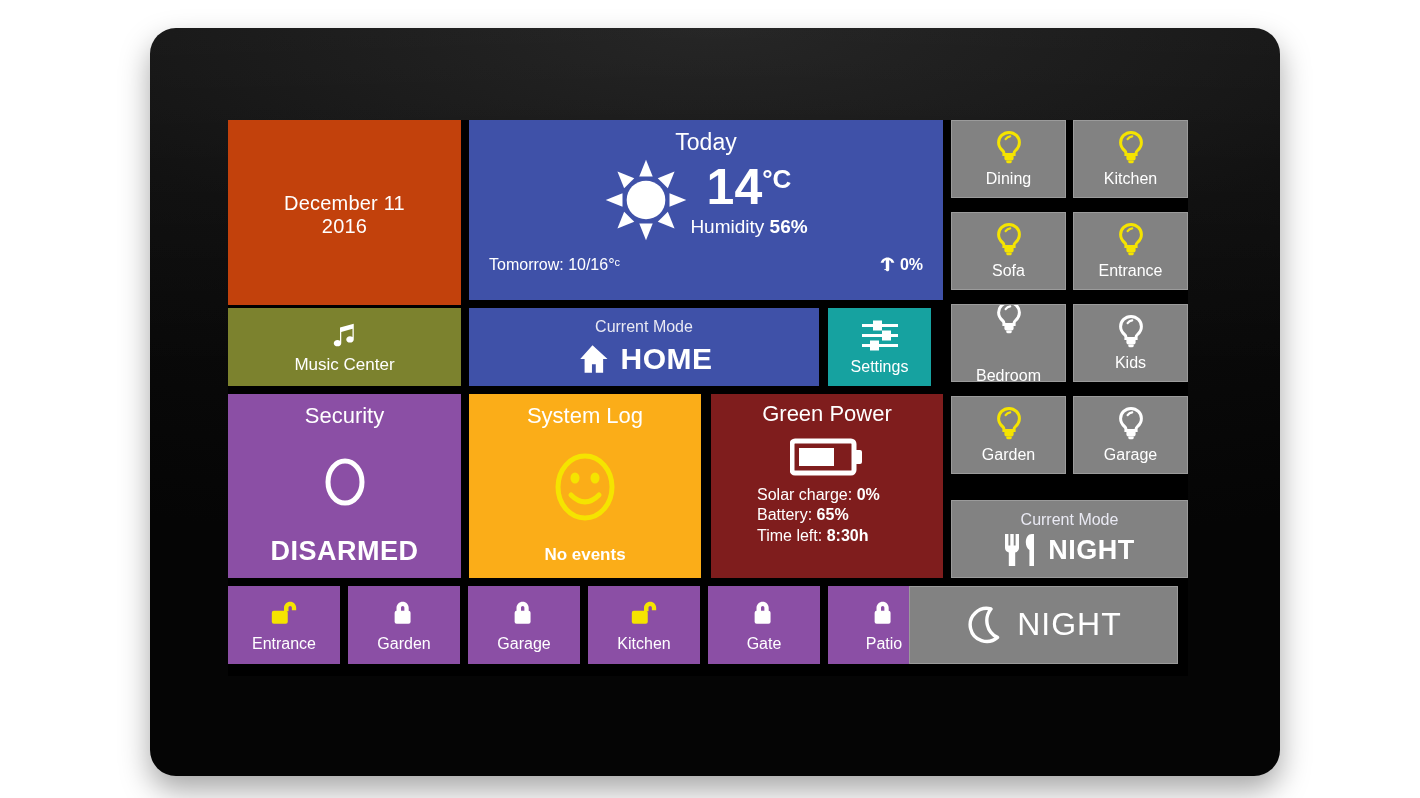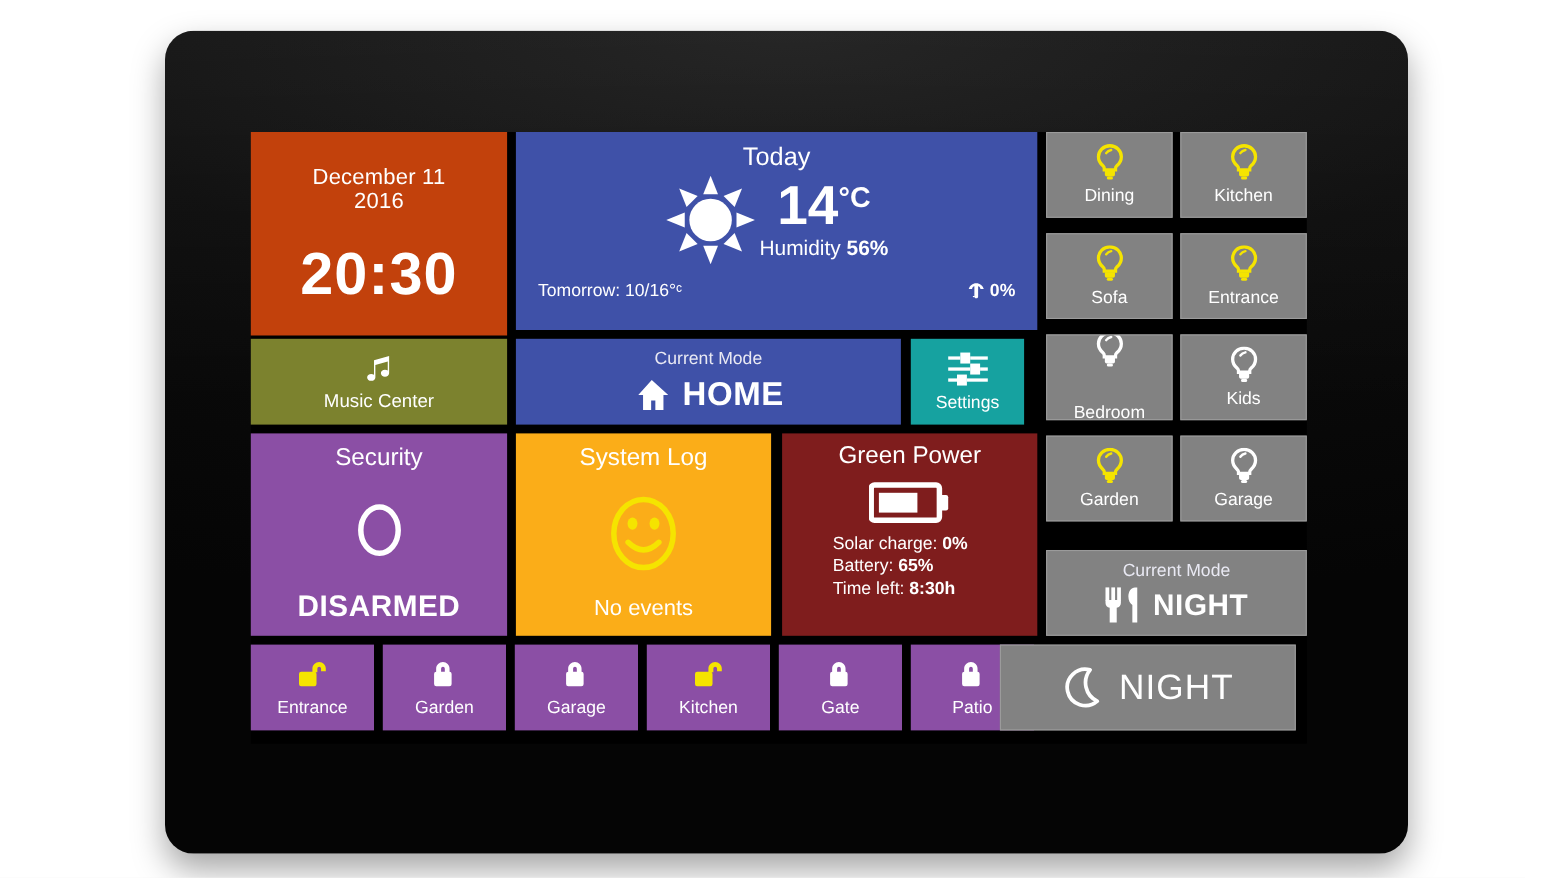--- a/index.html
+++ b/index.html
@@ -84,21 +84,21 @@
   
   #security-tile { left: 0; top: 274px; width: 233px; height: 184px; background: #8b4fa5;
     justify-content: space-between; padding: 10px 0 12px; }
   .sec-title { font-size: 22px; }
   .sec-state { font-size: 27px; font-weight: 700; letter-spacing: .5px; }
 
   
   #syslog-tile { left: 241px; top: 274px; width: 232px; height: 184px; background: #fbad18;
     justify-content: space-between; padding: 10px 0 14px; }
   .log-title { font-size: 22px; }
-  .log-state { font-size: 20px; }
+  .log-state { font-size: 17px; font-weight: bold; }
 
   
   #green-tile { left: 483px; top: 274px; width: 232px; height: 184px; background: #7f1d1d;
     justify-content: flex-start; padding: 8px 0 0; }
   .gp-title { font-size: 22px; }
   .gp-stats { font-size: 16px; text-align: left; align-self: flex-start;
     margin-left: 46px; margin-top: 8px; line-height: 1.3; }
   .gp-stats b { font-weight: 700; }
 
   
@@ -135,21 +135,20 @@
     <div class="bezel-gloss"></div>
   </div>
 
   <div class="screen">
 
     <div class="tile" id="clock-tile">
       <div class="clock-date">
         <span>December 11</span><br>
         <span>2016</span>
       </div>
-      <div class="clock-time">20:30</div>
     </div>
 
     <div class="tile" id="weather-tile">
       <div class="wx-title">Today</div>
       <div class="wx-main">
         <span>
           <svg width="84" height="84" viewBox="0 0 100 100" aria-hidden="true">
             <g fill="#ffffff">
               <circle cx="50" cy="50" r="23"></circle>
               <path d="M50 2 L58 22 L42 22 Z"></path>

